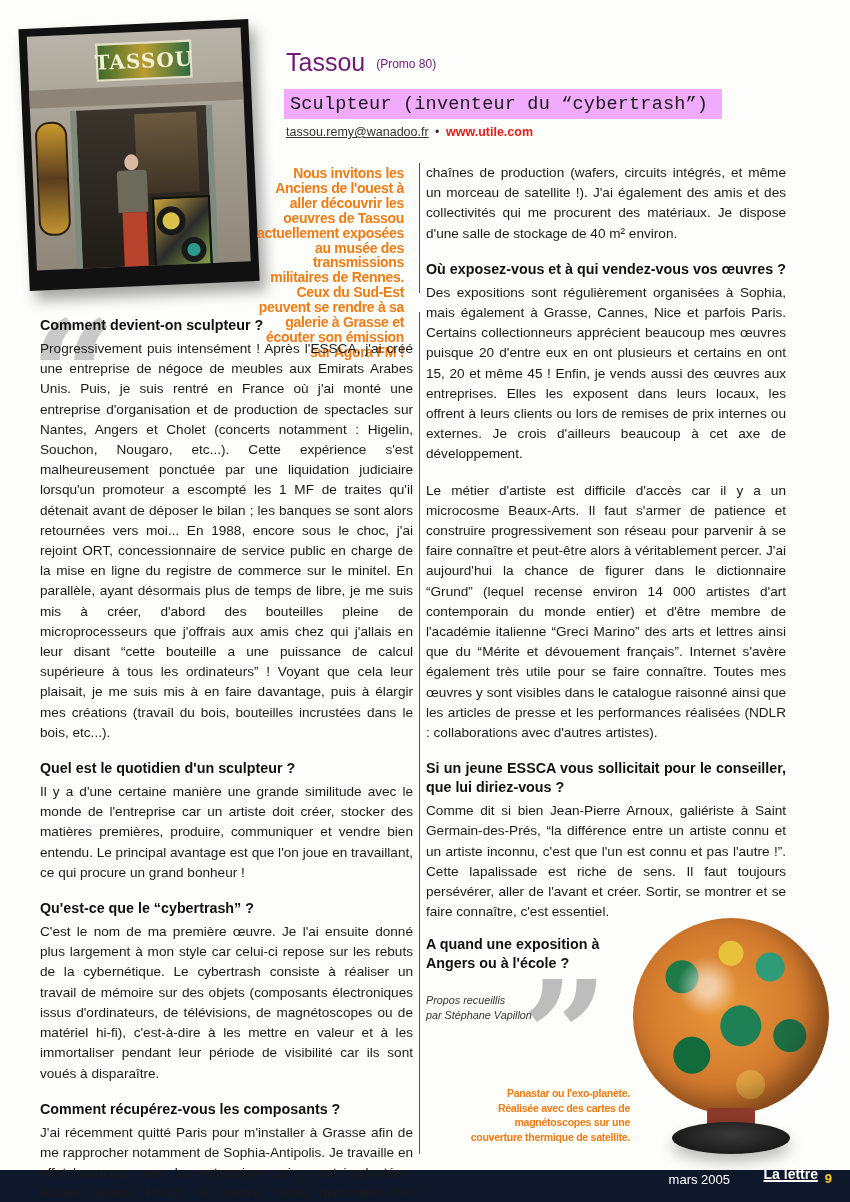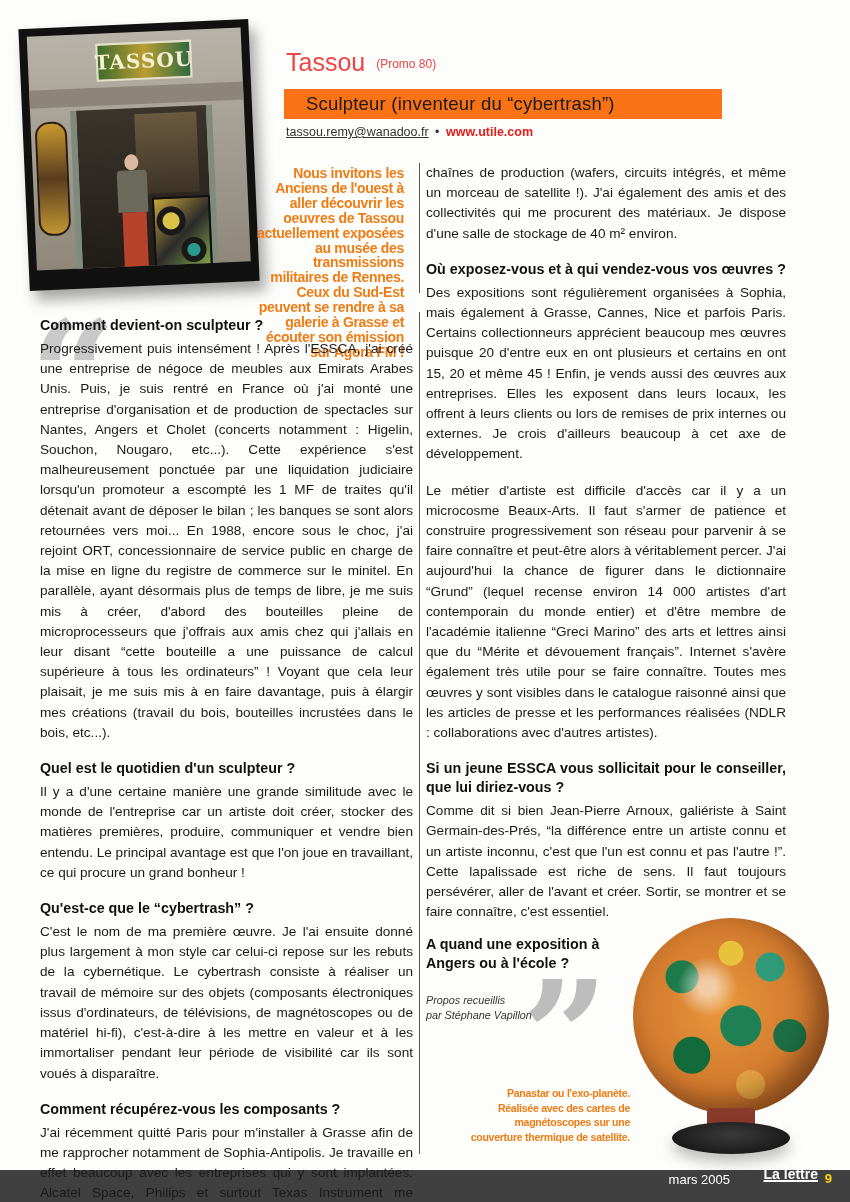--- a/index.html
+++ b/index.html
@@ -48,27 +48,27 @@
   .photo .man-shirt { position: absolute; left: 84px; top: 138px; width: 30px; height: 42px; background: #6c6a5a; border-radius: 4px 4px 0 0; }
   .photo .man-legs { position: absolute; left: 88px; top: 180px; width: 24px; height: 62px; background: #b8432c; }
   .photo .panel {
     position: absolute; left: 118px; top: 166px; width: 54px; height: 74px;
     background: radial-gradient(circle at 30% 30%, #d9c14a 0 8px, #1a1a1a 9px 14px, transparent 15px),
                 radial-gradient(circle at 70% 70%, #2a9a8e 0 6px, #1a1a1a 7px 12px, transparent 13px),
                 linear-gradient(135deg,#c9a63a,#2b2b2b,#8fb34a);
     border: 2px solid #111;
   }
   
-  .name { position: absolute; left: 286px; top: 48px; font-size: 25px; color: #ef4444; }
+  .name { position: absolute; left: 286px; top: 48px; font-size: 25px; color: #701a75; }
   .name .promo { font-size: 12px; margin-left: 4px; vertical-align: 3px; }
   .tagline {
     position: absolute; left: 284px; top: 89px; width: 438px; height: 30px;
-    background: #f97316;
-    font-family: Liberation Sans, sans-serif; font-size: 18.5px; color: #1a1a1a;
-    display: flex; align-items: center; padding-left: 22px; box-sizing: border-box;
+    background: #f0abfc;
+    font-family: Liberation Mono, monospace; font-size: 18.5px; color: #1a1a1a;
+    display: flex; align-items: center; padding-left: 6px; box-sizing: border-box;
     letter-spacing: 0.2px;
   }
   .contact { position: absolute; left: 286px; top: 125px; font-size: 12.5px; }
   .contact .email { color: #333; text-decoration: underline; }
   .contact .sep { color: #333; margin: 0 3px; }
   .contact .web { color: #e0201c; font-weight: bold; }
   
   .intro {
     position: absolute; left: 256px; top: 166px; width: 148px;
     text-align: right; color: #ef7c14; font-weight: bold;
@@ -112,21 +112,21 @@
   .globe-base {
     position: absolute; left: 672px; top: 1122px; width: 118px; height: 32px; border-radius: 50%;
     background: radial-gradient(ellipse at 50% 40%, #3a3a3a, #0e0e0e);
     box-shadow: 0 8px 14px rgba(0,0,0,0.25);
   }
   .caption {
     position: absolute; left: 470px; top: 1086px; width: 160px; text-align: right;
     color: #ef7c14; font-weight: bold; font-size: 10.6px; line-height: 14.5px; letter-spacing: -0.3px;
   }
   
-  .footer { position: absolute; left: 0; top: 1170px; width: 850px; height: 32px; background: #404040; }
+  .footer { position: absolute; left: 0; top: 1170px; width: 850px; height: 32px; background: #0f172a; }
   .footer .date { position: absolute; right: 120px; top: 2px; color: #fff; font-size: 13px; }
   .footer .brand {
     position: absolute; right: 32px; top: -4px; color: #fff; font-weight: bold; font-size: 14px;
     text-decoration: underline; text-decoration-thickness: 2px;
   }
   .footer .page { position: absolute; right: 18px; top: 1px; color: #ffd21a; font-weight: bold; font-size: 13px; }
 </style>
 </head>
 <body>
 

